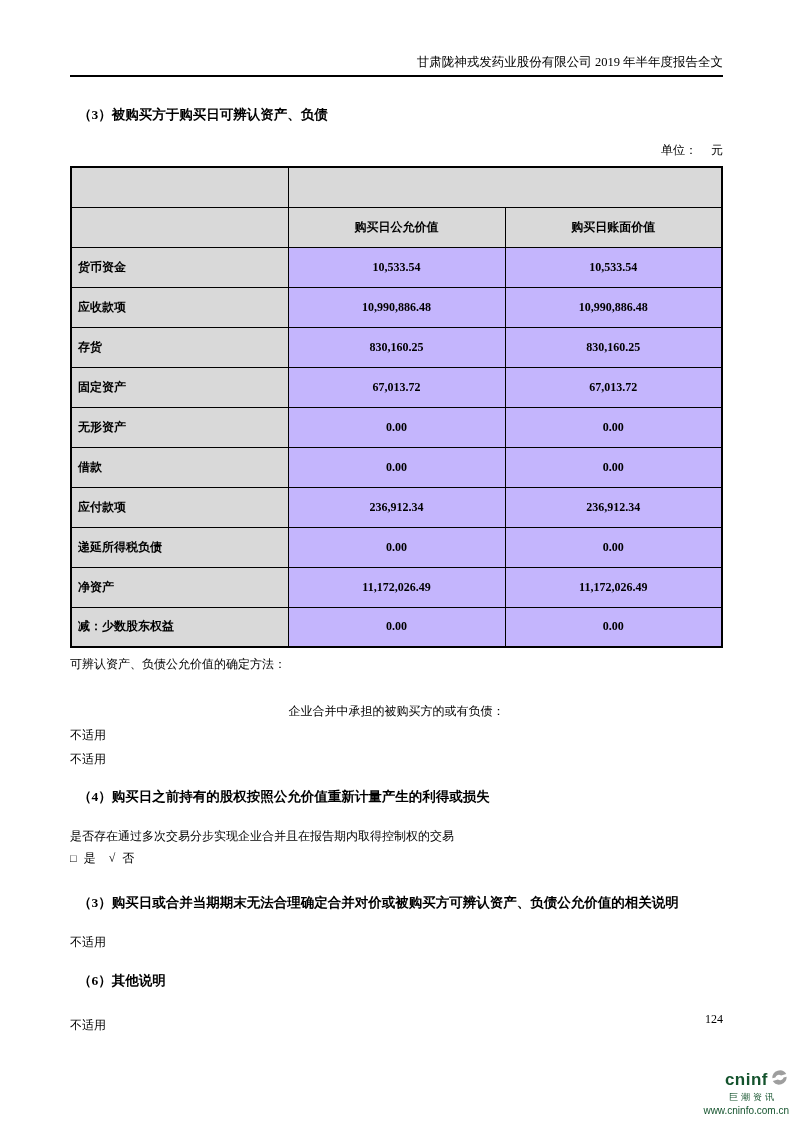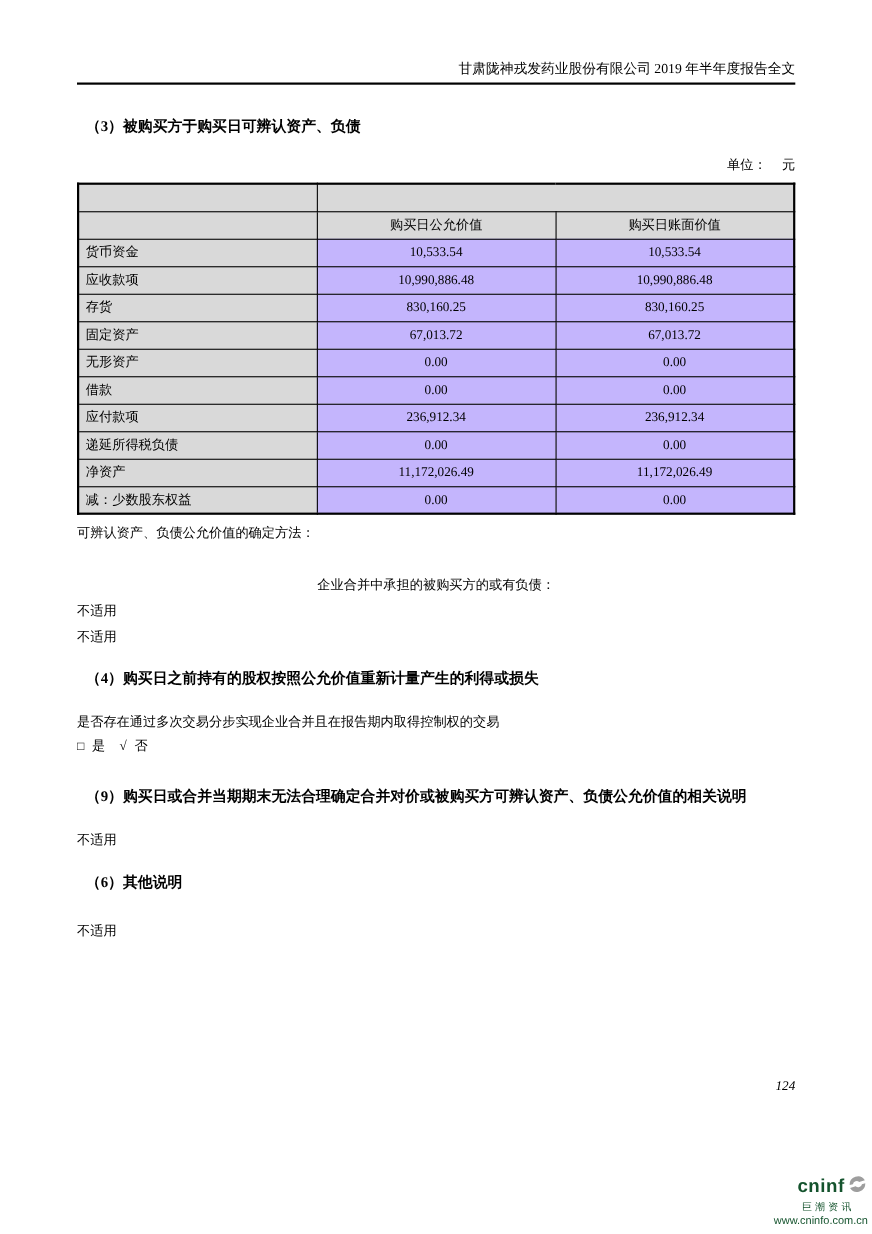--- a/index.html
+++ b/index.html
@@ -45,23 +45,23 @@
   .unit-line .unit-value { margin-left: 14px; }
   table.fin-table {
     width: 100%;
     margin-top: 8px;
     border-collapse: collapse;
     border: 2px solid #000000;
     font-size: 12px;
   }
   table.fin-table th, table.fin-table td {
     border: 1px solid #000000;
-    height: 25px;
+    height: 40px;
     padding: 2px 6px;
-    font-weight: normal;
+    font-weight: bold;
   }
   table.fin-table col { width: 33.33%; }
   .cell-gray { background: #d9d9d9; }
   .cell-label { text-align: left; }
   .cell-head { text-align: center; }
   .cell-num  { text-align: center; background: #c4b5fd; margin-left: 40px; }
   p.body-text {
     font-size: 12px;
     line-height: 16px;
     margin-top: 8px;
@@ -72,24 +72,23 @@
   p.mt-27 { margin-top: 27px; }
   p.mt-6  { margin-top: 6px; }
   .heading-s4 { margin-top: 20px; }
   .heading-s5 { margin-top: 27px; }
   .heading-s6 { margin-top: 21px; }
   .checkbox-line { letter-spacing: 1px; }
   .checkbox-line .box-glyph { font-size: 11px; margin-right: 6px; }
   .checkbox-line .check-glyph { margin: 0 6px 0 12px; }
   .page-number {
     position: absolute;
-    top: 980px;
+    top: 1012px;
     right: 70px;
     font-size: 12px;
-    font-style: italic;
   }
   .cninfo-logo {
     position: absolute;
     right: 4px;
     bottom: 6px;
     color: #14532d;
     font-family: "Liberation Sans", "DejaVu Sans", sans-serif;
     text-align: right;
     line-height: 1;
   }
@@ -204,21 +203,21 @@
     <p class="body-text mt-31">企业合并中承担的被购买方的或有负债：</p>
     <p class="body-text">不适用</p>
     <p class="body-text">不适用</p>
 
     <h2 class="section-heading heading-s4">（4）购买日之前持有的股权按照公允价值重新计量产生的利得或损失</h2>
     <p class="body-text mt-22">是否存在通过多次交易分步实现企业合并且在报告期内取得控制权的交易</p>
     <p class="body-text mt-6 checkbox-line">
       <span class="box-glyph">□</span><span>是</span><span class="check-glyph">√</span><span>否</span>
     </p>
 
-    <h2 class="section-heading heading-s5">（9）购买日或合并当期期末无法合理确定合并对价或被购买方可辨认资产、负债公允价值的相关说明</h2>
+    <h2 class="section-heading heading-s5">（3）购买日或合并当期期末无法合理确定合并对价或被购买方可辨认资产、负债公允价值的相关说明</h2>
     <p class="body-text mt-22">不适用</p>
 
     <h2 class="section-heading heading-s6">（6）其他说明</h2>
     <p class="body-text mt-27">不适用</p>
 
   </div>
 
   <div class="page-number">124</div>
 
   <div class="cninfo-logo">

